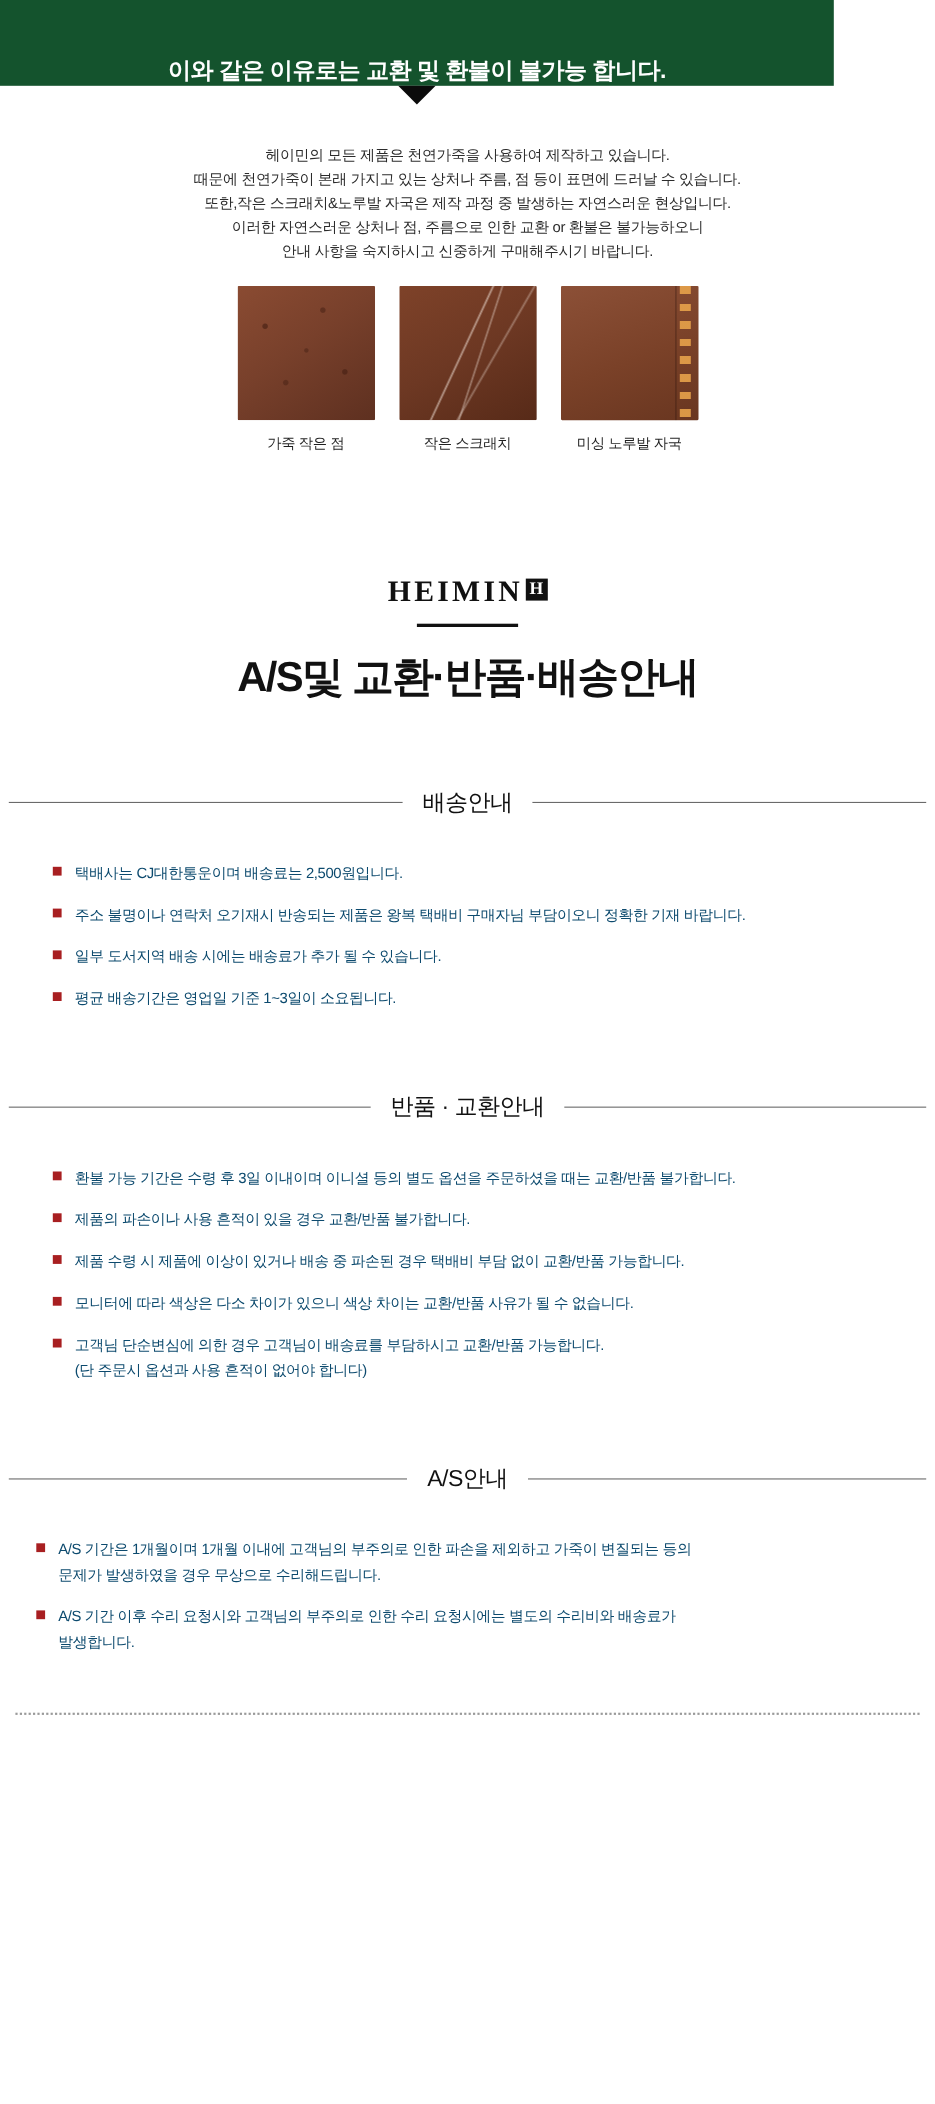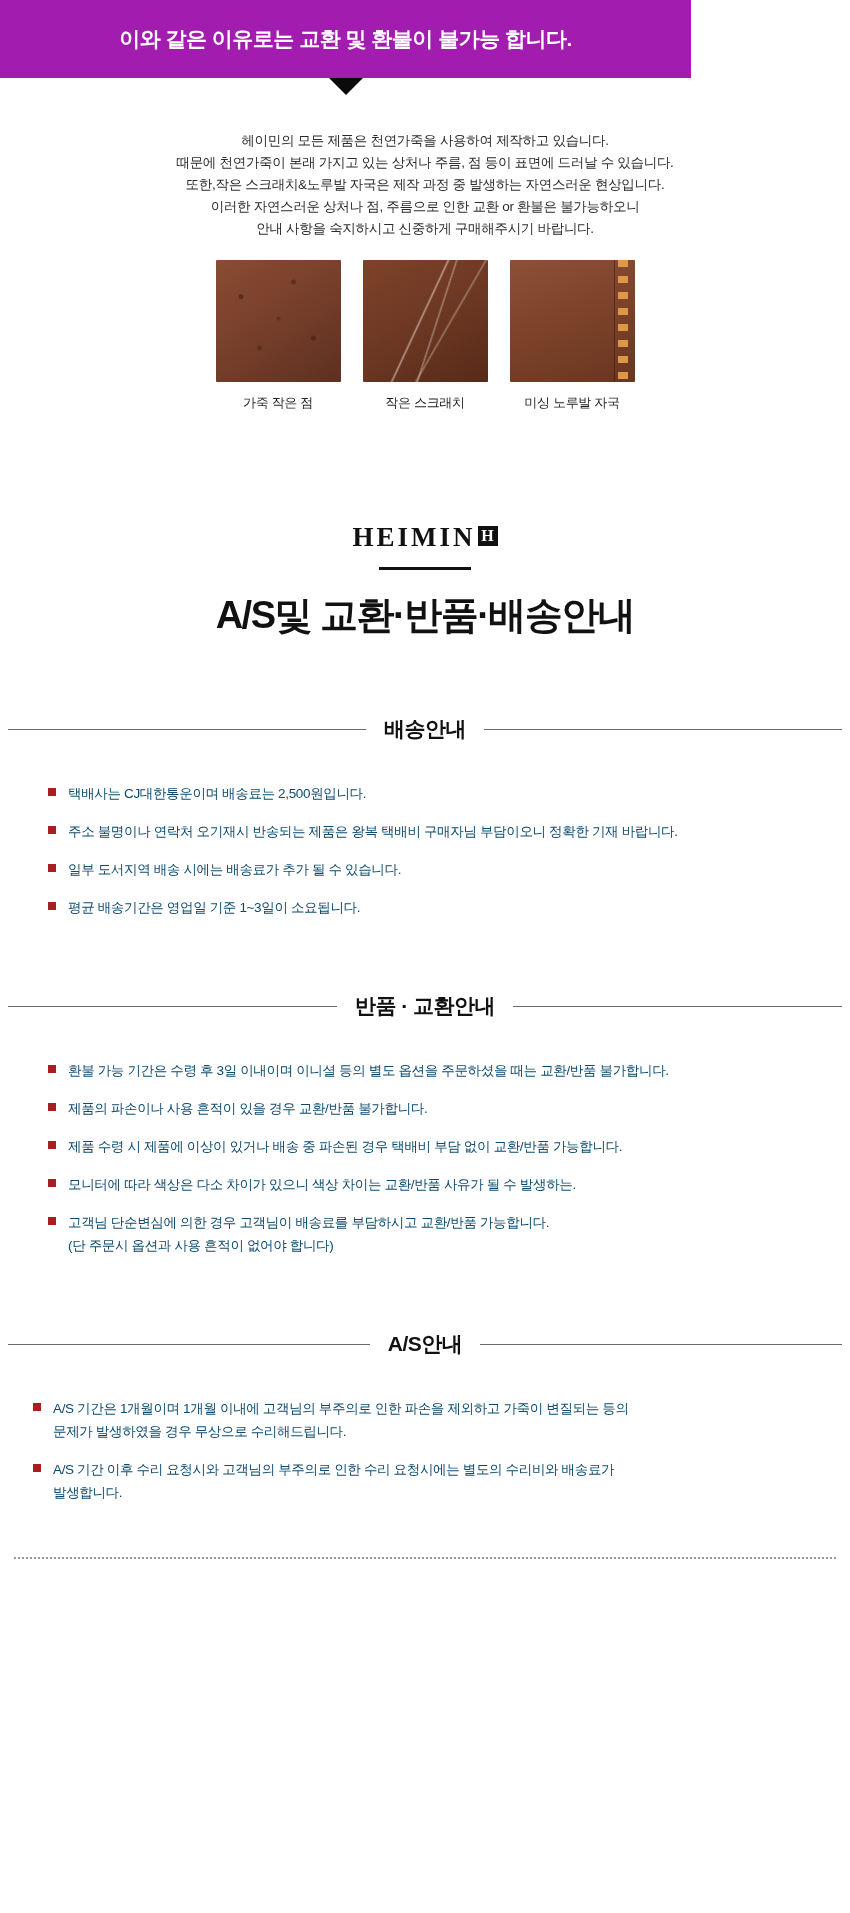--- a/index.html
+++ b/index.html
@@ -10,25 +10,25 @@
   body {
     width: 850px;
     min-height: 1913px;
     font-family: "Liberation Sans", sans-serif;
     color: #1a1a1a;
     position: relative;
   }
 
   
   .banner {
-    background: #a21caf;
-    width: 691px;
+    background: #14532d;
+    width: 758px;
     height: 78px;
     display: flex;
-    align-items: center;
+    align-items: flex-end;
     justify-content: center;
     position: relative;
   }
   .banner-text {
     color: #ffffff;
     font-size: 21px;
     font-weight: bold;
     letter-spacing: -0.5px;
   }
   .banner-arrow {
@@ -163,21 +163,21 @@
     gap: 18px;
     padding: 0 8px;
   }
   .sec-head .rule {
     flex: 1;
     height: 1px;
     background: #6a6a6a;
   }
   .sec-head .sec-title {
     font-size: 21px;
-    font-weight: bold;
+    font-weight: normal;
     letter-spacing: -0.5px;
     color: #111;
     white-space: nowrap;
   }
 
   
   .bullets {
     margin: 40px 0 0 0;
     padding: 0 40px 0 68px;
     list-style: none;
@@ -294,21 +294,21 @@
     <li>
       <span class="marker"></span>
       <span>제품의 파손이나 사용 흔적이 있을 경우 교환/반품 불가합니다.</span>
     </li>
     <li>
       <span class="marker"></span>
       <span>제품 수령 시 제품에 이상이 있거나 배송 중 파손된 경우 택배비 부담 없이 교환/반품 가능합니다.</span>
     </li>
     <li>
       <span class="marker"></span>
-      <span>모니터에 따라 색상은 다소 차이가 있으니 색상 차이는 교환/반품 사유가 될 수 발생하는.</span>
+      <span>모니터에 따라 색상은 다소 차이가 있으니 색상 차이는 교환/반품 사유가 될 수 없습니다.</span>
     </li>
     <li>
       <span class="marker"></span>
       <span>고객님 단순변심에 의한 경우 고객님이 배송료를 부담하시고 교환/반품 가능합니다.</span>
       <span class="sub-line">(단 주문시 옵션과 사용 흔적이 없어야 합니다)</span>
     </li>
   </ul>
 </div>
 
 <div class="section">

